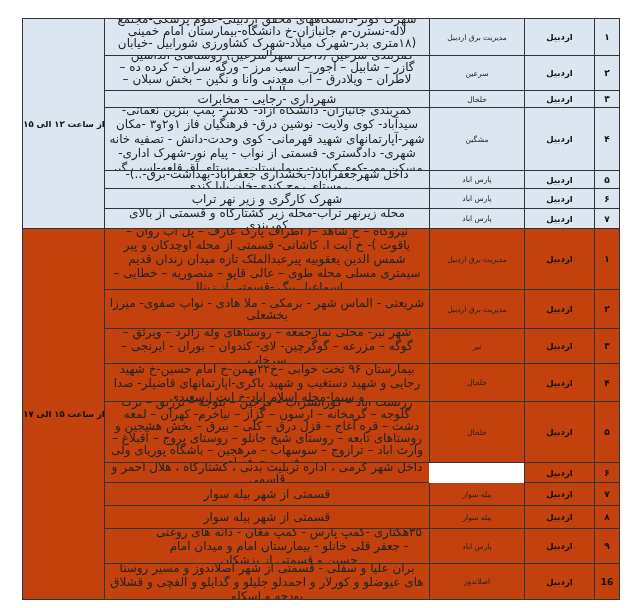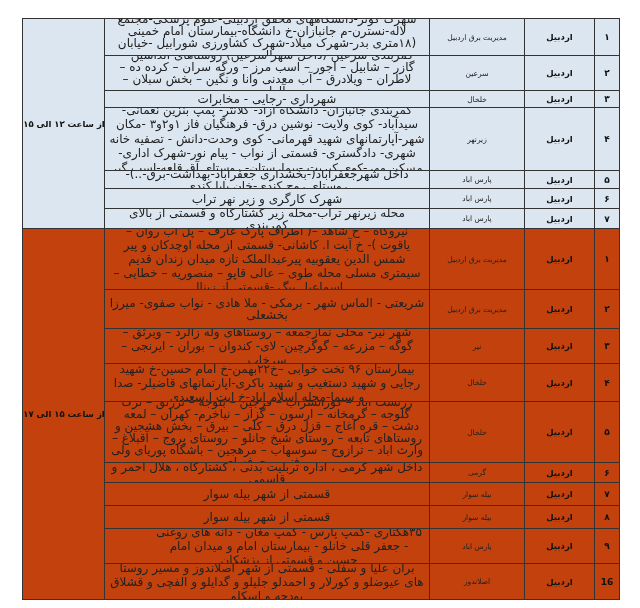--- a/index.html
+++ b/index.html
@@ -43,21 +43,21 @@
     </div>
     <div class="row" style="top:72px;height:17px;">
       <div class="cell c-num">۳</div>
       <div class="cell c-city">اردبیل</div>
       <div class="cell c-area">خلخال</div>
       <div class="cell c-desc">شهرداری -رجایی - مخابرات</div>
     </div>
     <div class="row" style="top:89px;height:63px;">
       <div class="cell c-num">۴</div>
       <div class="cell c-city">اردبیل</div>
-      <div class="cell c-area">زیرنهر</div>
+      <div class="cell c-area">مشگین</div>
       <div class="cell c-desc desc-clip" style="line-height:14.5px;">کمربندی جانبازان- دانشگاه آزاد- کلانتر- پمپ بنزین نعمانی- سیدآباد- کوی ولایت- نوشین درق- فرهنگیان فاز ۱و۲و۳ -مکان شهر-آپارتمانهای شهید قهرمانی- کوی وحدت-دانش - تصفیه خانه شهری- دادگستری- قسمتی از نواب - پیام نور-شهرک اداری- مسکن مهر-کوی کبریت -بیمارستان- روستای آق قلعه-اسب گیر</div>
     </div>
     <div class="row" style="top:152px;height:18px;">
       <div class="cell c-num">۵</div>
       <div class="cell c-city">اردبیل</div>
       <div class="cell c-area">پارس اباد</div>
       <div class="cell c-desc">داخل شهرجعفرآباد(-بخشداری جعفرآباد-بهداشت-برق-..)-روستای روح کندی-خان بابا کندی</div>
     </div>
     <div class="row" style="top:170px;height:20px;">
       <div class="cell c-num">۶</div>
@@ -103,21 +103,20 @@
     </div>
     <div class="row" style="top:173px;height:61px;">
       <div class="cell c-num">۵</div>
       <div class="cell c-city">اردبیل</div>
       <div class="cell c-area">خلخال</div>
       <div class="cell c-desc" style="line-height:12px;">زرتشت آباد – گورانسراب – فرجین – بلوجه – ترزنق – ترک گلوجه – گرمخانه – ارسون – گزاز – نیاخرم- کهران – لمعه دشت – قره آغاج – قزل درق – کلی – بیرق – بخش هشجین و روستاهای تابعه – روستای شیخ جانلو – روستای پروج – آقبلاغ – وارث اباد – ترازوج – سوسهاب – مرهجین – باشگاه پوریای ولی – فنی و حرفه ای</div>
     </div>
     <div class="row" style="top:234px;height:20px;">
       <div class="cell c-num">۶</div>
       <div class="cell c-city">اردبیل</div>
-      <div class="cell c-area">گرمی</div>
       <div class="cell c-desc">داخل شهر گرمی ، اداره تربلیت بدنی ، کشتارگاه ، هلال احمر و قاسمی</div>
     </div>
     <div class="row" style="top:254px;height:23px;">
       <div class="cell c-num">۷</div>
       <div class="cell c-city">اردبیل</div>
       <div class="cell c-area">بیله سوار</div>
       <div class="cell c-desc">قسمتی از شهر بیله سوار</div>
     </div>
     <div class="row" style="top:277px;height:23px;">
       <div class="cell c-num">۸</div>

